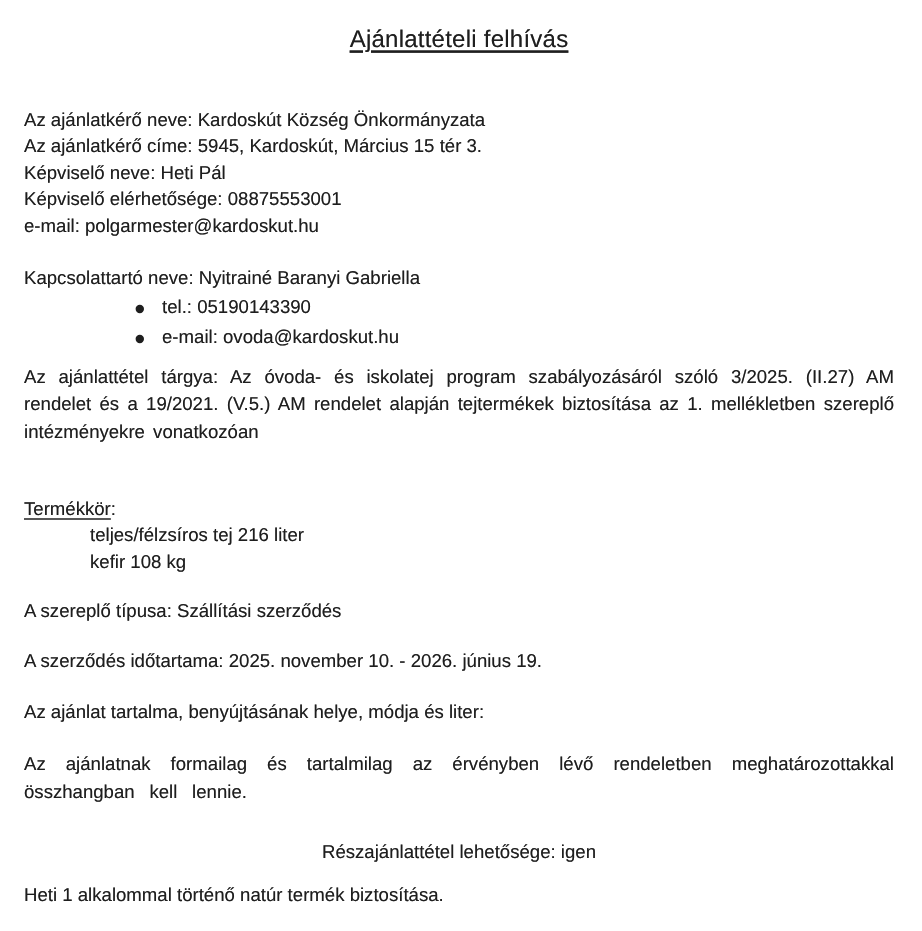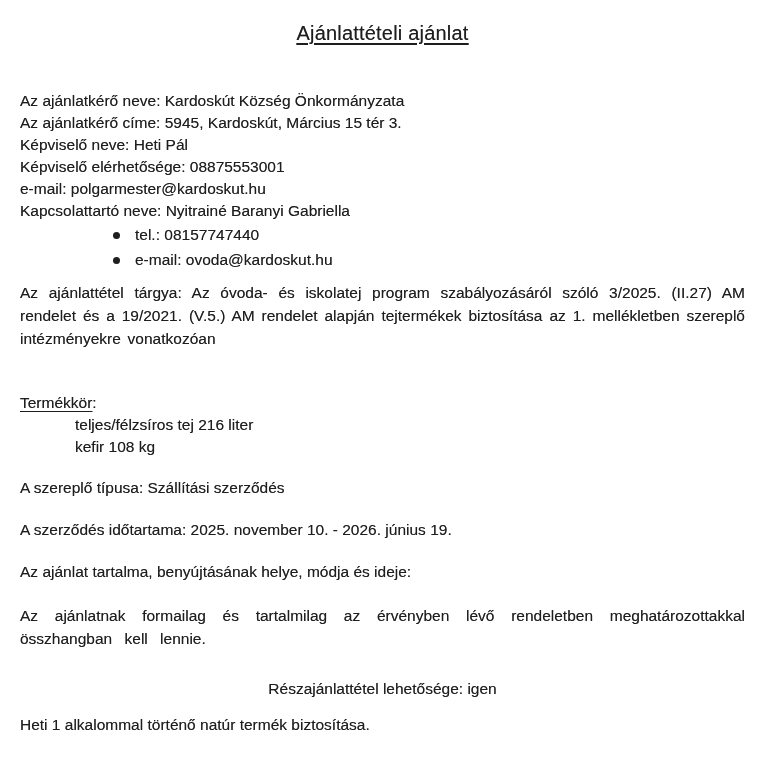--- a/index.html
+++ b/index.html
@@ -30,21 +30,21 @@
     font-weight: 400;
     letter-spacing: 0.2px;
   }
   .doc-title .u { text-decoration: underline; text-underline-offset: 3px; }
 
   .line  { font-size: 15.5px; line-height: 22px; }
   .b     { font-weight: 400; }
   .para  { font-size: 15.5px; line-height: 23px; text-align: justify; }
 
   .buyer-block      { margin-top: 44px; }
-  .contact-block    { }
+  .contact-block    { margin-top: 22px; }
 
   .bullet-row {
     position: relative;
     padding-left: 115px;
     font-size: 15.5px;
     line-height: 25px;
   }
   .bullet-dot {
     position: absolute;
     left: 93px;
@@ -64,52 +64,52 @@
   .offer-heading    { margin-top: 20px; }
   .offer-para       { margin-top: 21px; word-spacing: 8px; }
   .partial-offer    { margin-top: 28px; text-align: center; }
   .weekly-note      { margin-top: 14px; }
 </style>
 </head>
 <body>
 
 <div class="page">
 
-  <h1 class="doc-title"><span class="u">Ajánlattételi ajánlat</span></h1>
+  <h1 class="doc-title"><span class="u">Ajánlattételi felhívás</span></h1>
 
   <section class="buyer-block">
     <div class="line"><span class="b">Az ajánlatkérő neve:</span> <span class="b">Kardoskút Község Önkormányzata</span></div>
     <div class="line"><span class="b">Az ajánlatkérő címe:</span> <span class="b">5945, Kardoskút, Március 15 tér 3.</span></div>
     <div class="line"><span class="b">Képviselő neve:</span> <span class="b">Heti Pál</span></div>
     <div class="line"><span class="b">Képviselő elérhetősége:</span> <span>08875553001</span></div>
     <div class="line"><span class="b">e-mail:</span> <span>polgarmester@kardoskut.hu</span></div>
   </section>
 
   <section class="contact-block">
     <div class="line"><span class="b">Kapcsolattartó neve:</span> <span class="b">Nyitrainé Baranyi Gabriella</span></div>
 
     <div>
-      <div class="bullet-row"><span class="bullet-dot"></span><span class="b">tel.:</span> <span>08157747440</span></div>
+      <div class="bullet-row"><span class="bullet-dot"></span><span class="b">tel.:</span> <span>05190143390</span></div>
       <div class="bullet-row"><span class="bullet-dot"></span><span class="b">e-mail:</span> <span>ovoda@kardoskut.hu</span></div>
     </div>
   </section>
 
   <p class="para subject-para"><span class="b">Az ajánlattétel tárgya:</span> <span>Az óvoda- és iskolatej program szabályozásáról szóló 3/2025. (II.27) AM rendelet és a 19/2021. (V.5.) AM rendelet alapján tejtermékek biztosítása az 1. mellékletben szereplő intézményekre vonatkozóan</span></p>
 
   <section class="products-block">
     <div class="line products-heading"><span class="b u">Termékkör</span><span class="b">:</span></div>
     <div class="line product-item">teljes/félzsíros tej 216 liter</div>
     <div class="line product-item">kefir 108 kg</div>
   </section>
 
   <div class="line contract-type"><span class="b">A szereplő típusa:</span> <span>Szállítási szerződés</span></div>
 
   <div class="line contract-period"><span class="b">A szerződés időtartama:</span> <span>2025. november 10. - 2026. június 19.</span></div>
 
-  <div class="line offer-heading"><span class="b">Az ajánlat tartalma, benyújtásának helye, módja és ideje:</span></div>
+  <div class="line offer-heading"><span class="b">Az ajánlat tartalma, benyújtásának helye, módja és liter:</span></div>
 
   <p class="para offer-para">Az ajánlatnak formailag és tartalmilag az érvényben lévő rendeletben meghatározottakkal összhangban kell lennie.</p>
 
   <div class="line partial-offer"><span>Részajánlattétel lehetősége:</span> <span>igen</span></div>
 
   <div class="line weekly-note">Heti 1 alkalommal történő natúr termék biztosítása.</div>
 
 </div>
 
 </body></html>

